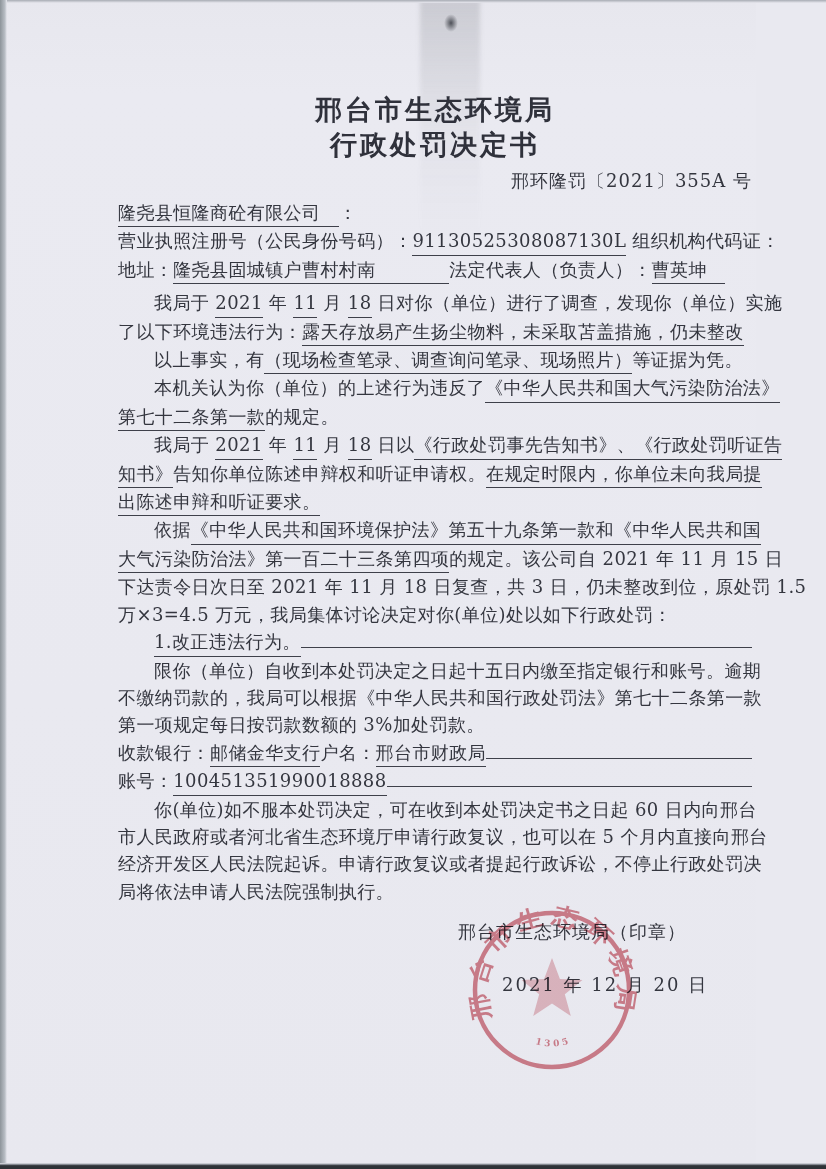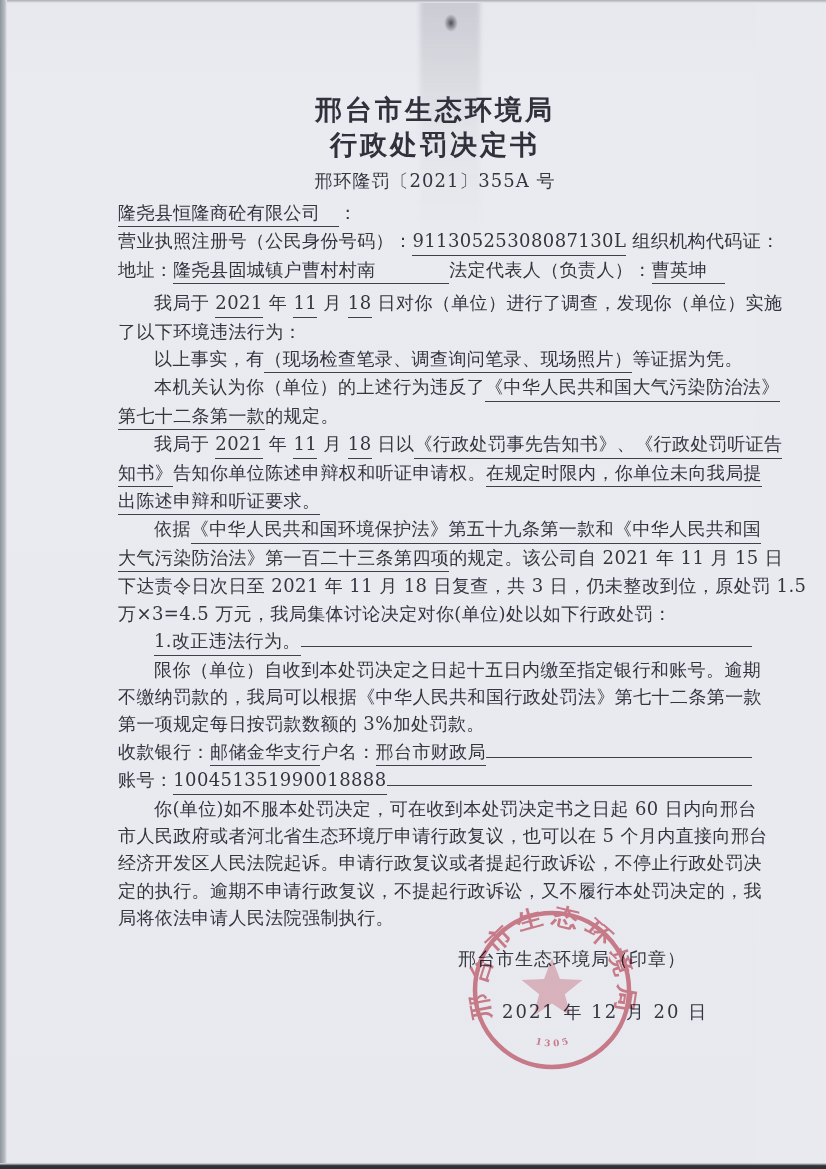--- a/index.html
+++ b/index.html
@@ -41,21 +41,21 @@
     position:absolute;left:118px;top:0;width:634px;
     color:#34363f;
   }
   .title{
     text-align:center;font-weight:bold;
     font-size:27px;line-height:35px;letter-spacing:3px;
     color:#2f313b;
   }
   .title.first{margin-top:92px;}
   .docno{
-    margin-top:6px;text-align:center;
+    margin-top:6px;text-align:right;
     font-size:18px;line-height:26px;letter-spacing:1px;
   }
   .lines{margin-top:5px;}
   .line{
     display:flex;align-items:baseline;
     font-size:18px;line-height:27.4px;letter-spacing:.4px;
     white-space:pre;
   }
   .line.ind{padding-left:36px;text-align:right;}
   .seg{white-space:pre;}
@@ -92,41 +92,40 @@
     <div class="title first">邢台市生态环境局</div>
     <div class="title">行政处罚决定书</div>
     <div class="docno">邢环隆罚〔2021〕355A 号</div>
     <div class="lines" id="header-lines">
         <div class="line"><span class="seg u">隆尧县恒隆商砼有限公司　</span><span class="seg">：</span></div>
         <div class="line"><span class="seg">营业执照注册号（公民身份号码）：</span><span class="seg u">91130525308087130L</span><span class="seg"> 组织机构代码证：</span></div>
         <div class="line"><span class="seg">地址：</span><span class="seg u">隆尧县固城镇户曹村村南　　　　</span><span class="seg">法定代表人（负责人）：</span><span class="seg u">曹英坤　</span></div>
       </div>
     <div class="lines" id="body-lines">
         <div class="line ind"><span class="seg">我局于 </span><span class="seg u">2021</span><span class="seg"> 年 </span><span class="seg u">11</span><span class="seg"> 月 </span><span class="seg u">18</span><span class="seg"> 日对你（单位）进行了调查，发现你（单位）实施</span></div>
-        <div class="line"><span class="seg">了以下环境违法行为：</span></div>
+        <div class="line"><span class="seg">了以下环境违法行为：</span><span class="seg u">露天存放易产生扬尘物料，未采取苫盖措施，仍未整改</span></div>
         <div class="line ind"><span class="seg">以上事实，有</span><span class="seg u">（现场检查笔录、调查询问笔录、现场照片）</span><span class="seg">等证据为凭。</span></div>
         <div class="line ind"><span class="seg">本机关认为你（单位）的上述行为违反了</span><span class="seg u">《中华人民共和国大气污染防治法》</span></div>
         <div class="line"><span class="seg u">第七十二条第一款</span><span class="seg">的规定。</span></div>
         <div class="line ind"><span class="seg">我局于 </span><span class="seg u">2021</span><span class="seg"> 年 </span><span class="seg u">11</span><span class="seg"> 月 </span><span class="seg u">18</span><span class="seg"> 日以</span><span class="seg u">《行政处罚事先告知书》、《行政处罚听证告</span></div>
         <div class="line"><span class="seg u">知书》</span><span class="seg">告知你单位陈述申辩权和听证申请权。</span><span class="seg u">在规定时限内，你单位未向我局提</span></div>
         <div class="line"><span class="seg u">出陈述申辩和听证要求。</span></div>
         <div class="line ind"><span class="seg">依据</span><span class="seg u">《中华人民共和国环境保护法》第五十九条第一款和《中华人民共和国</span></div>
         <div class="line"><span class="seg u">大气污染防治法》第一百二十三条第四项</span><span class="seg">的规定。该公司自 2021 年 11 月 15 日</span></div>
         <div class="line"><span class="seg">下达责令日次日至 2021 年 11 月 18 日复查，共 3 日，仍未整改到位，原处罚 1.5</span></div>
         <div class="line"><span class="seg">万×3=4.5 万元，我局集体讨论决定对你(单位)处以如下行政处罚：</span></div>
         <div class="line ind"><span class="seg u">1.改正违法行为。</span><span class="seg u fill"></span></div>
         <div class="line ind"><span class="seg">限你（单位）自收到本处罚决定之日起十五日内缴至指定银行和账号。逾期</span></div>
         <div class="line"><span class="seg">不缴纳罚款的，我局可以根据《中华人民共和国行政处罚法》第七十二条第一款</span></div>
         <div class="line"><span class="seg">第一项规定每日按罚款数额的 3%加处罚款。</span></div>
         <div class="line"><span class="seg">收款银行：</span><span class="seg u">邮储金华支行</span><span class="seg">户名：</span><span class="seg u">邢台市财政局</span><span class="seg u fill"></span></div>
         <div class="line"><span class="seg">账号：</span><span class="seg u">100451351990018888</span><span class="seg u fill"></span></div>
         <div class="line ind"><span class="seg">你(单位)如不服本处罚决定，可在收到本处罚决定书之日起 60 日内向邢台</span></div>
         <div class="line"><span class="seg">市人民政府或者河北省生态环境厅申请行政复议，也可以在 5 个月内直接向邢台</span></div>
         <div class="line"><span class="seg">经济开发区人民法院起诉。申请行政复议或者提起行政诉讼，不停止行政处罚决</span></div>
-        <div class="line"><span class="seg">定的执行。逾期不申请行政复议，不提起行政诉讼，又不履行本处罚决定的，我</span></div>
         <div class="line"><span class="seg">局将依法申请人民法院强制执行。</span></div>
       </div>
     <div class="sig">邢台市生态环境局（印章）</div>
     <div class="date">2021 年 12 月 20 日</div>
   </div>
 
   <svg class="seal" width="176" height="176" viewBox="0 0 176 176">
     <defs>
       <path id="sealArcTop" d="M 30.8 121 A 66 66 0 1 1 145.2 121" fill="none"></path>
       <path id="sealArcBottom" d="M 60 137 A 57 57 0 0 0 116 137" fill="none"></path>

